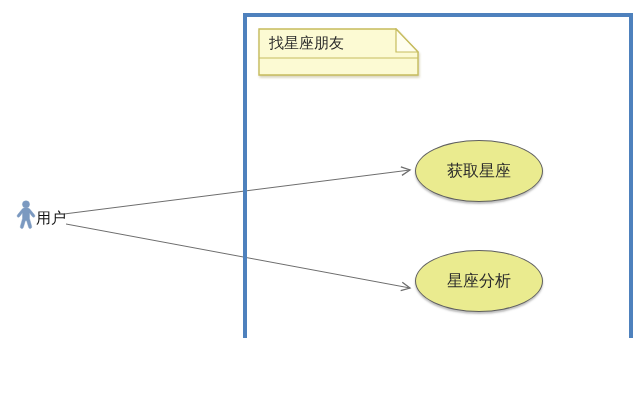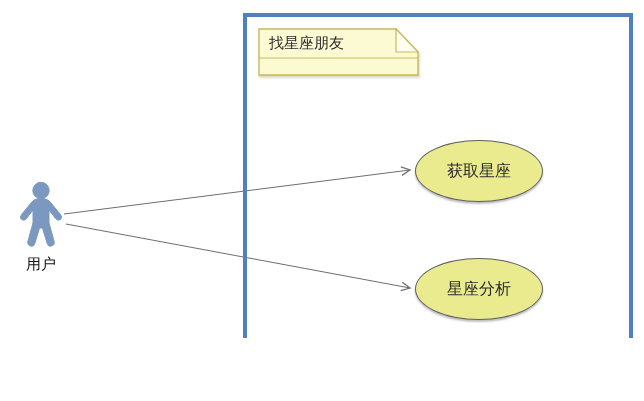--- a/index.html
+++ b/index.html
@@ -60,27 +60,26 @@
     justify-content: center;
     z-index: 3;
     text-align: right;
   }
   .usecase span {
     font-size: 16px;
     color: #2b2b2b;
     white-space: nowrap;
   }
   .usecase-1 { left: 415px; top: 140px; }
-  .usecase-2 { left: 415px; top: 258px; }
+  .usecase-2 { left: 415px; top: 250px; }
   .actor {
     position: absolute;
     left: 16px; top: 181px;
     width: 50px;
     display: flex;
-    flex-direction: column;
     align-items: center;
     z-index: 3;
   }
   .actor-label {
     margin-top: 6px;
     font-size: 15px;
     color: #111111;
     white-space: nowrap;
   }
   .watermark {

